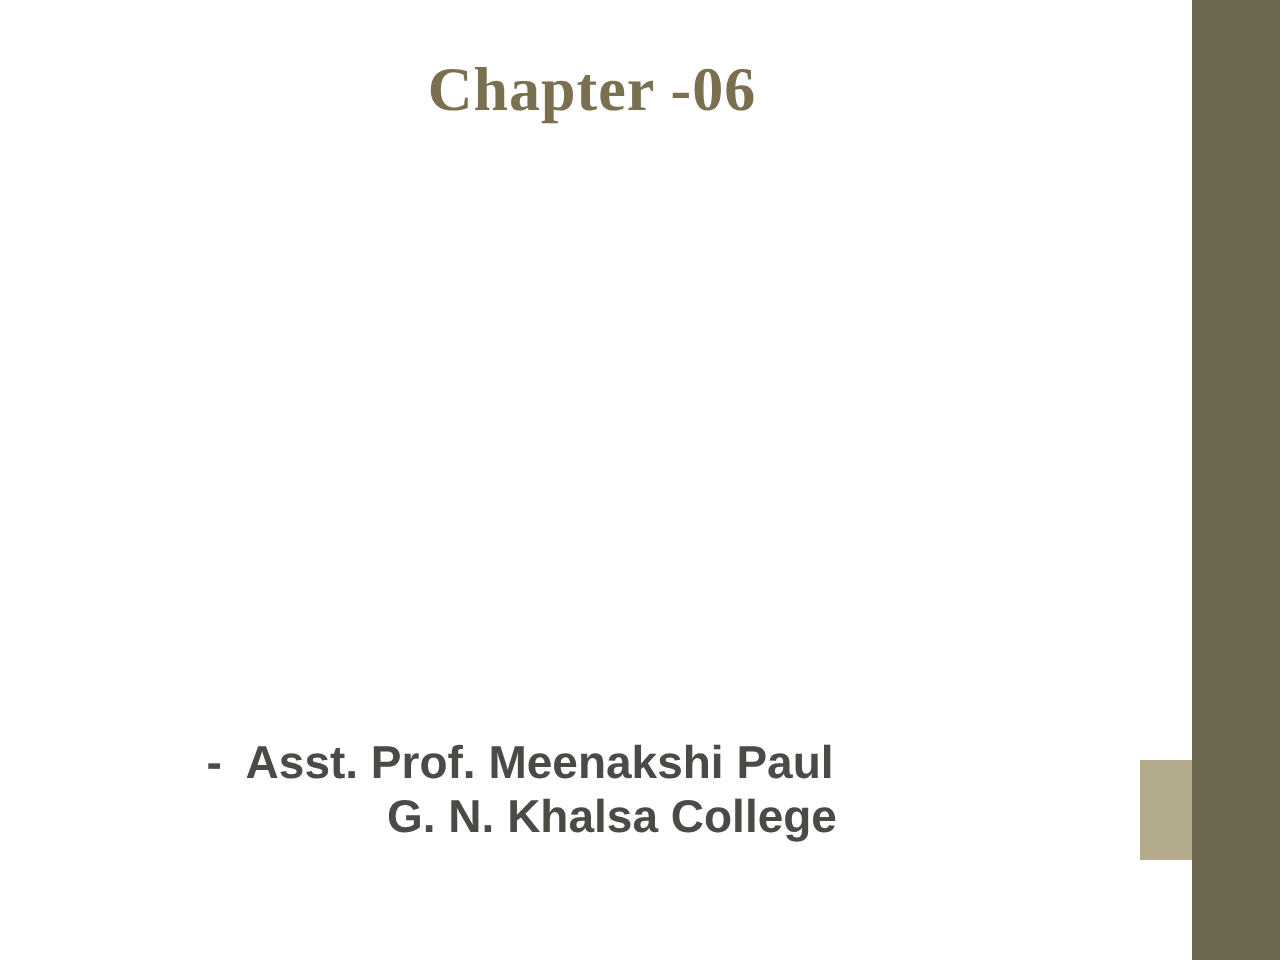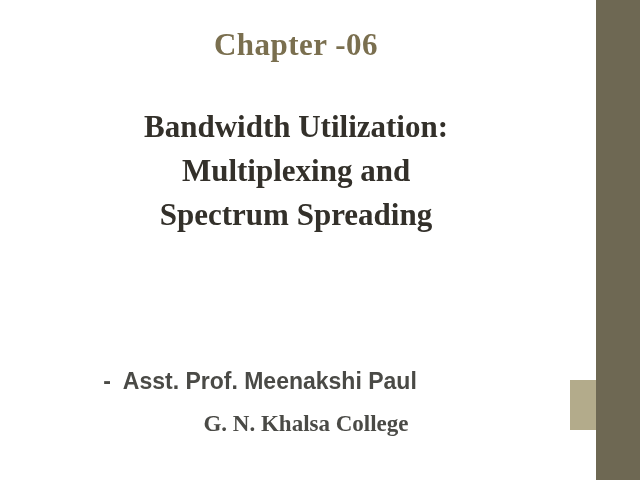--- a/index.html
+++ b/index.html
@@ -74,44 +74,38 @@
   }
   .author-line-1 {
     text-align: center;
     font-family: "Liberation Sans", sans-serif;
     font-weight: bold;
     font-size: 23px;
     color: #4a4a46;
     white-space: pre;
   }
   .author-line-2 {
-    margin-top: 16px;
     text-align: center;
     padding-left: 92px;
-    font-family: Liberation Serif, serif;
+    font-family: Liberation Sans, sans-serif;
     font-weight: bold;
     font-size: 23px;
     color: #4a4a46;
   }
 </style>
 </head>
 <body>
 
 <div class="slide">
 
   <div class="right-bar-dark"></div>
   <div class="right-bar-accent"></div>
 
   <div class="title-area">
     <div class="chapter-line">Chapter -06</div>
-    <div class="main-title">
-      <span class="tline">Bandwidth Utilization:</span>
-      <span class="tline">Multiplexing and</span>
-      <span class="tline">Spectrum Spreading</span>
-    </div>
   </div>
 
   <div class="author-area">
     <div class="author-line-1">-  Asst. Prof. Meenakshi Paul</div>
     <div class="author-line-2">G. N. Khalsa College</div>
   </div>
 
 </div>
 
 </body></html>

